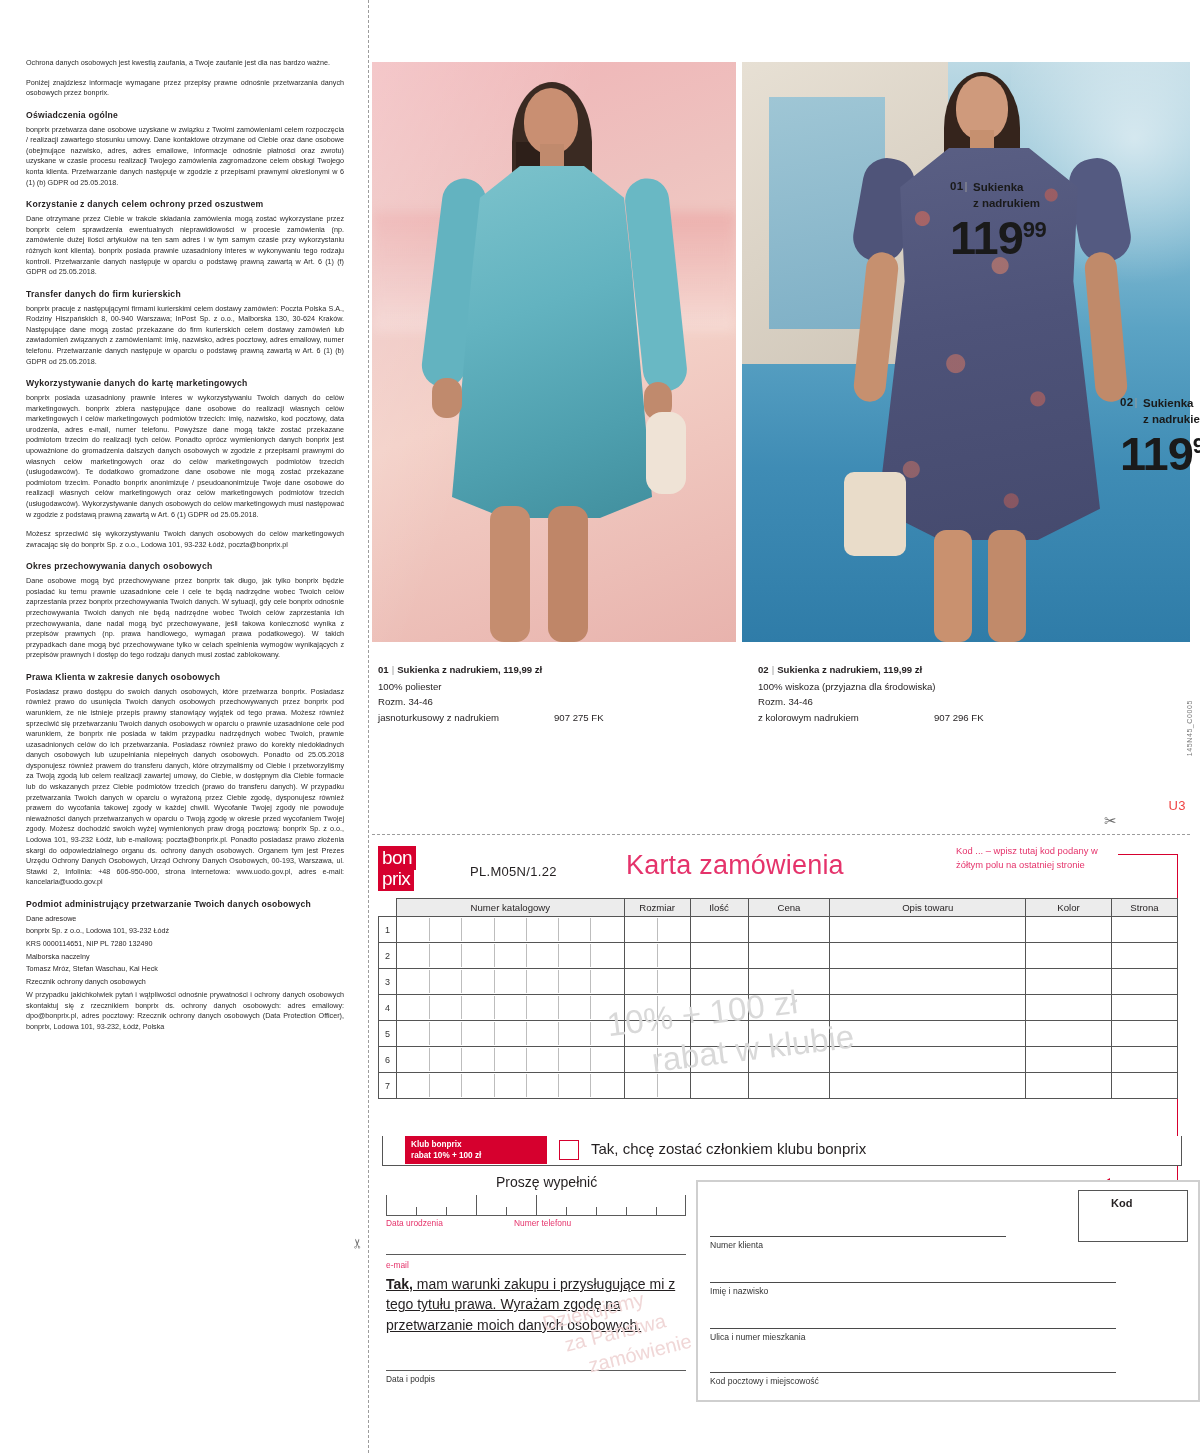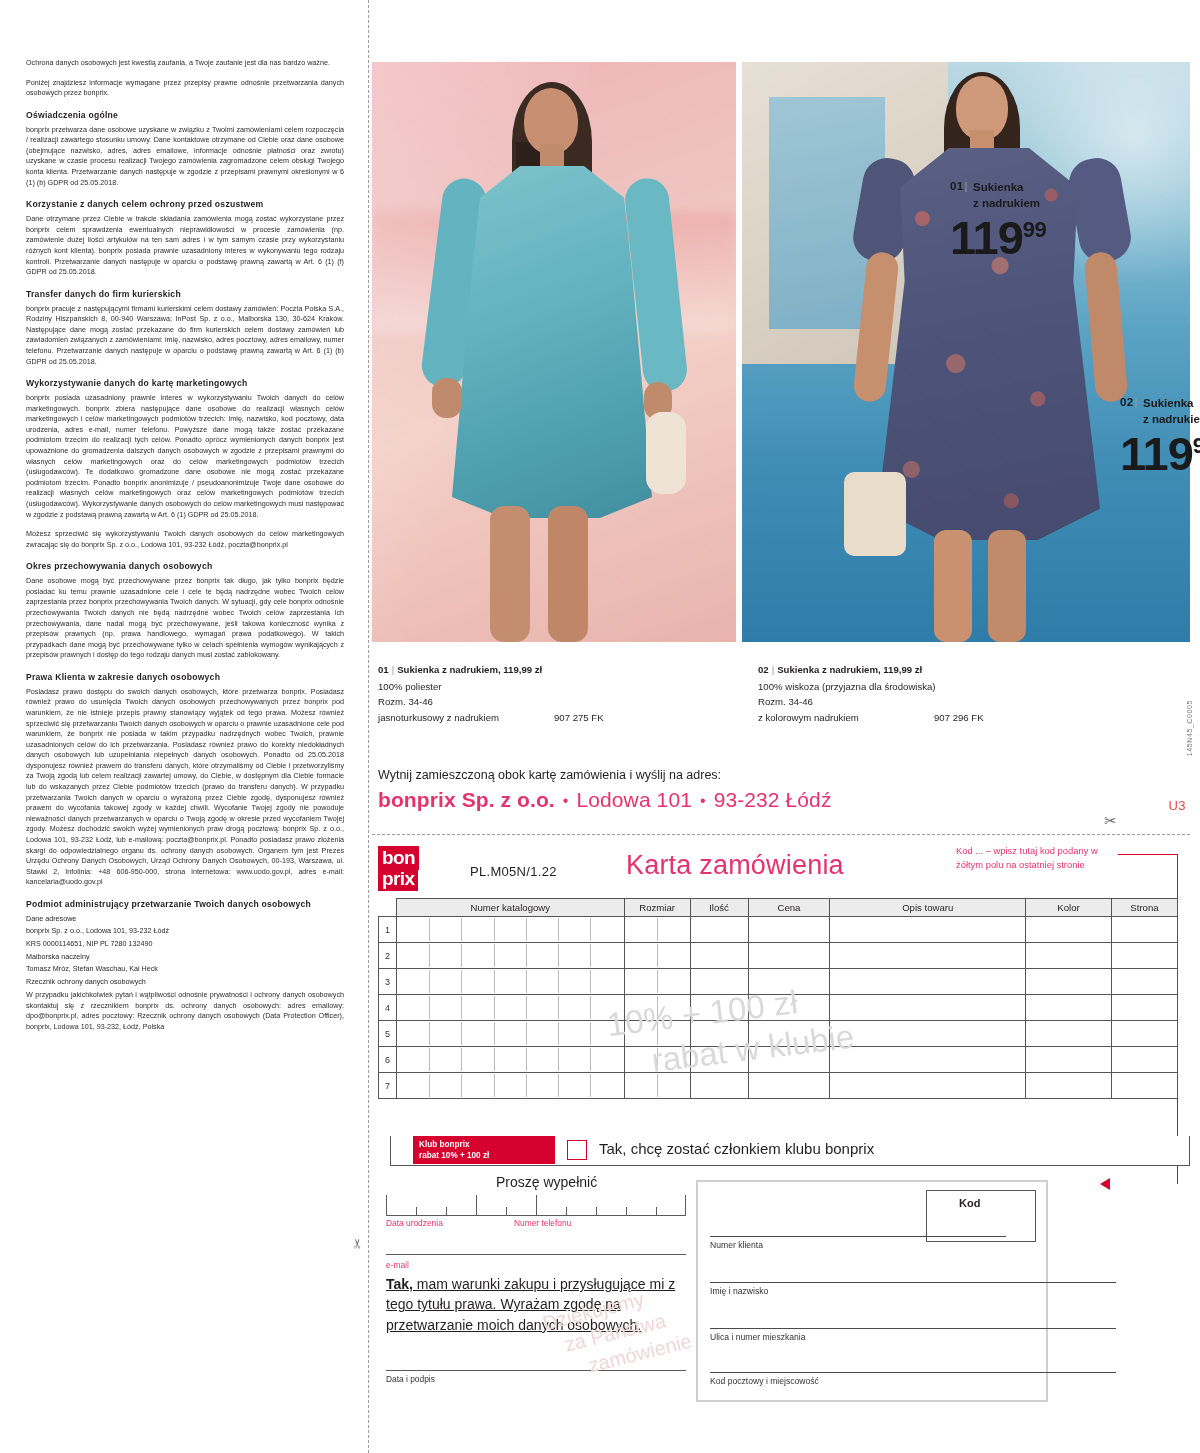--- a/index.html
+++ b/index.html
@@ -192,21 +192,21 @@
   .scissor-top { position:absolute; left:1104px; top:812px; font-size:15px; color:#6d6d6d; }
 
   
   .form { position:absolute; left:378px; top:842px; width:812px; height:600px; }
 
   .logo {
     position:absolute; left:0; top:4px; width:72px; height:46px;
   }
   .logo .b1, .logo .b2 {
     position:absolute; left:0; background:#d6002e; color:#fff;
-    font-weight:700; font-size:19px; line-height:21px;
+    font-weight:400; font-size:19px; line-height:21px;
     padding:1px 4px 2px 4px; letter-spacing:-.6px;
   }
   .logo .b1 { top:0; }
   .logo .b2 { top:21px; }
 
   .formcode { position:absolute; left:92px; top:22px; font-size:13px; letter-spacing:.3px; color:#231f20; }
   .formtitle { position:absolute; left:248px; top:8px; font-size:27px; color:#e5336b; letter-spacing:.2px; }
 
   .kodnote {
     position:absolute; left:578px; top:2px; width:160px;
@@ -236,21 +236,21 @@
   .cellticks span:last-child { border-right:none; }
 
   .watermark1 {
     position:absolute; left:230px; top:136px; width:430px;
     font-size:33px; color:#d9d9d9; line-height:1.25;
     transform:rotate(-7deg); pointer-events:none; white-space:nowrap;
   }
   .watermark1 .l2 { margin-left:40px; display:block; }
 
   
-  .clubrow { position:absolute; left:12px; top:294px; width:800px; height:30px; border:1px solid #555; border-top:none; background:#fff; }
+  .clubrow { position:absolute; left:4px; top:294px; width:800px; height:30px; border:1px solid #555; border-top:none; background:#fff; }
   .clubbadge {
     position:absolute; left:22px; top:0; width:142px; height:28px; background:#d6002e; color:#fff;
     font-size:8.2px; font-weight:700; line-height:1.35; padding:3px 0 0 6px;
   }
   .clubbox { position:absolute; left:176px; top:4px; width:20px; height:20px; border:1.6px solid #d6002e; background:#fff; }
   .clubtxt { position:absolute; left:208px; top:4px; font-size:15px; color:#231f20; }
 
   
   .prosze { position:absolute; left:118px; top:332px; font-size:14px; color:#231f20; }
   .combline { position:absolute; left:8px; top:352px; width:300px; height:22px; border-bottom:1.4px solid #5a5a5a; }
@@ -273,21 +273,21 @@
   .watermark2 {
     position:absolute; left:168px; top:440px; width:230px;
     font-size:20px; color:#f0d7d7; line-height:1.3;
     transform:rotate(-14deg); pointer-events:none;
   }
   .watermark2 span { display:block; }
   .watermark2 .w2b { margin-left:16px; }
   .watermark2 .w2c { margin-left:34px; }
 
   
-  .addr { position:absolute; left:318px; top:338px; width:352px; height:222px; border:2px solid #cfcfcf; background:#fff; }
+  .addr { position:absolute; left:318px; top:338px; width:504px; height:222px; border:2px solid #cfcfcf; background:#fff; }
   .addr .fl { position:absolute; left:12px; width:406px; border-bottom:1.4px solid #4a4a4a; }
   .addr .fl.short { width:296px; }
   .addr .flbl { position:absolute; left:12px; font-size:8.6px; color:#333; }
   .kodbox { position:absolute; right:10px; top:8px; width:110px; height:52px; border:1px solid #555; background:#fff; }
   .kodbox span { position:absolute; left:32px; top:6px; font-size:11px; font-weight:700; color:#231f20; }
 </style>
 </head>
 <body>
 
 <div class="page">
@@ -391,24 +391,20 @@
     <div>Rozm. 34-46</div>
     <div class="row">
       <div class="c">z kolorowym nadrukiem</div>
       <div>907 296 FK</div>
     </div>
   </div>
 
   <div class="side-code">145N45_C0005</div>
   <div class="side-u3">U3</div>
 
-  <div class="mailblk">
-    <div class="line1">Wytnij zamieszczoną obok kartę zamówienia i wyślij na adres:</div>
-    <div class="line2"><b>bonprix Sp. z o.o.</b><span class="sep">•</span><span>Lodowa 101</span><span class="sep">•</span><span>93-232 Łódź</span></div>
-  </div>
 
   <div class="hcut"></div>
   <div class="scissor-top">✂</div>
 
   <div class="form">
 
     <div class="logo">
       <div class="b1">bon</div>
       <div class="b2">prix</div>
     </div>

